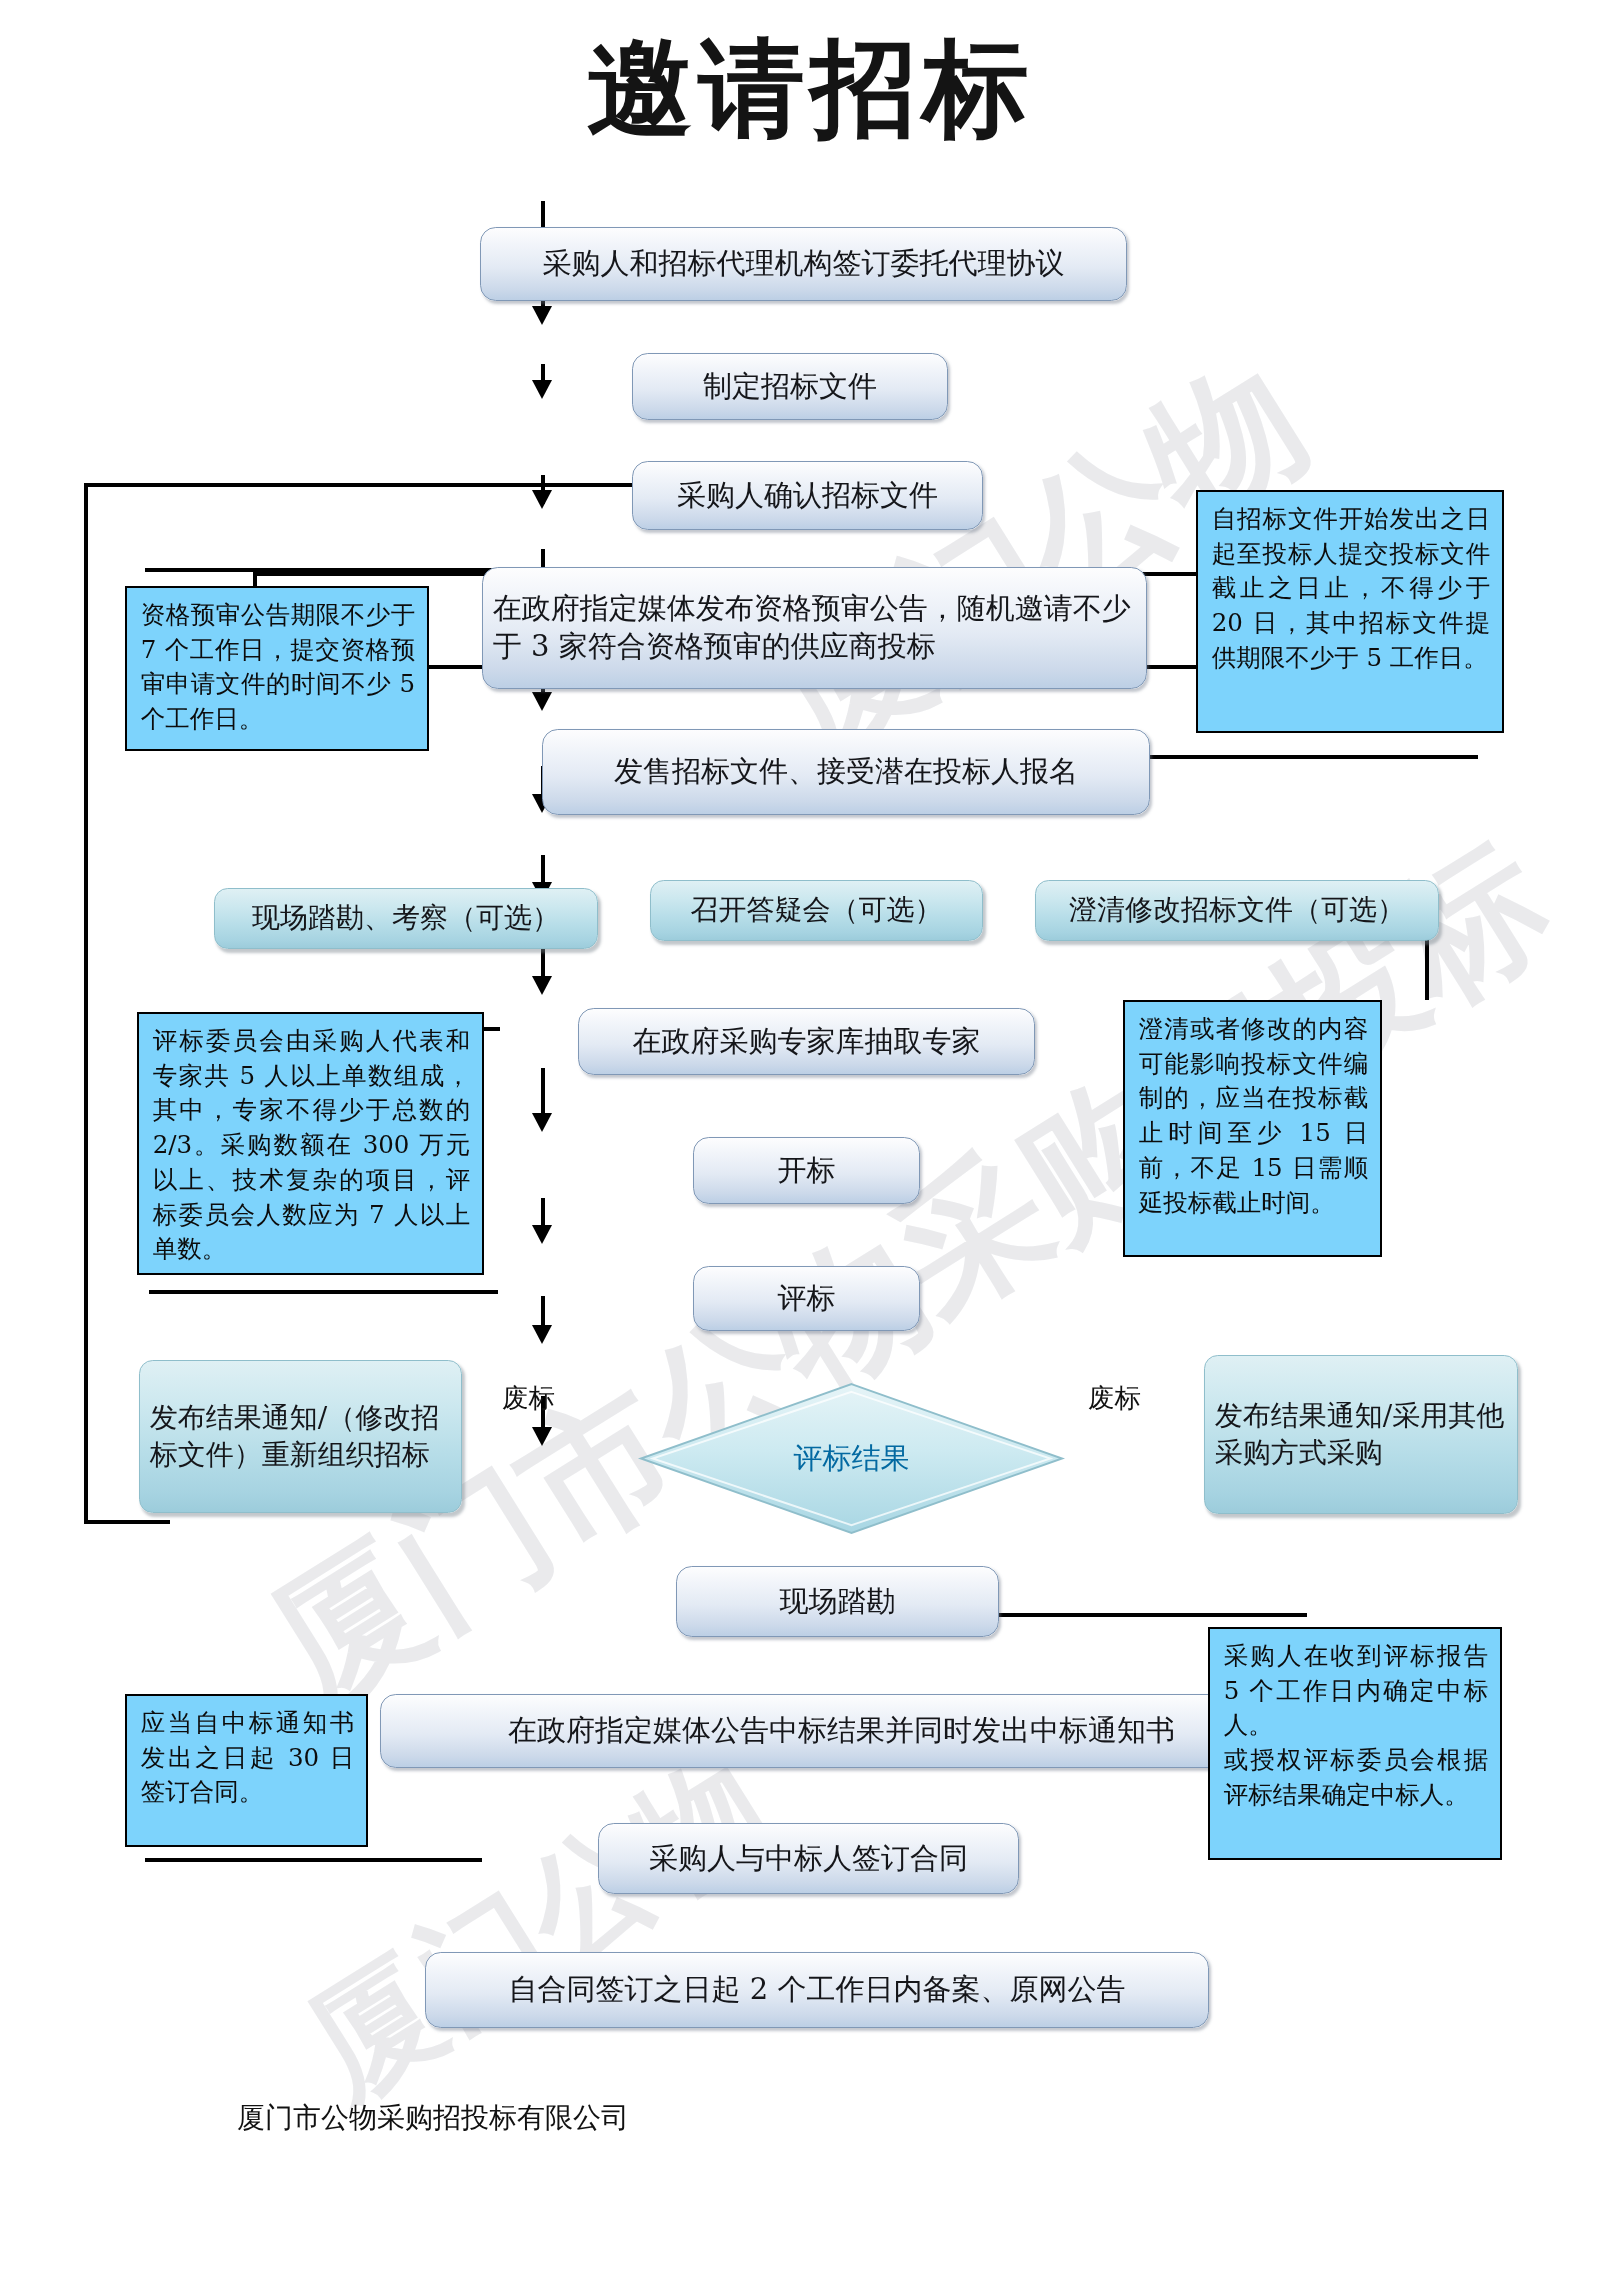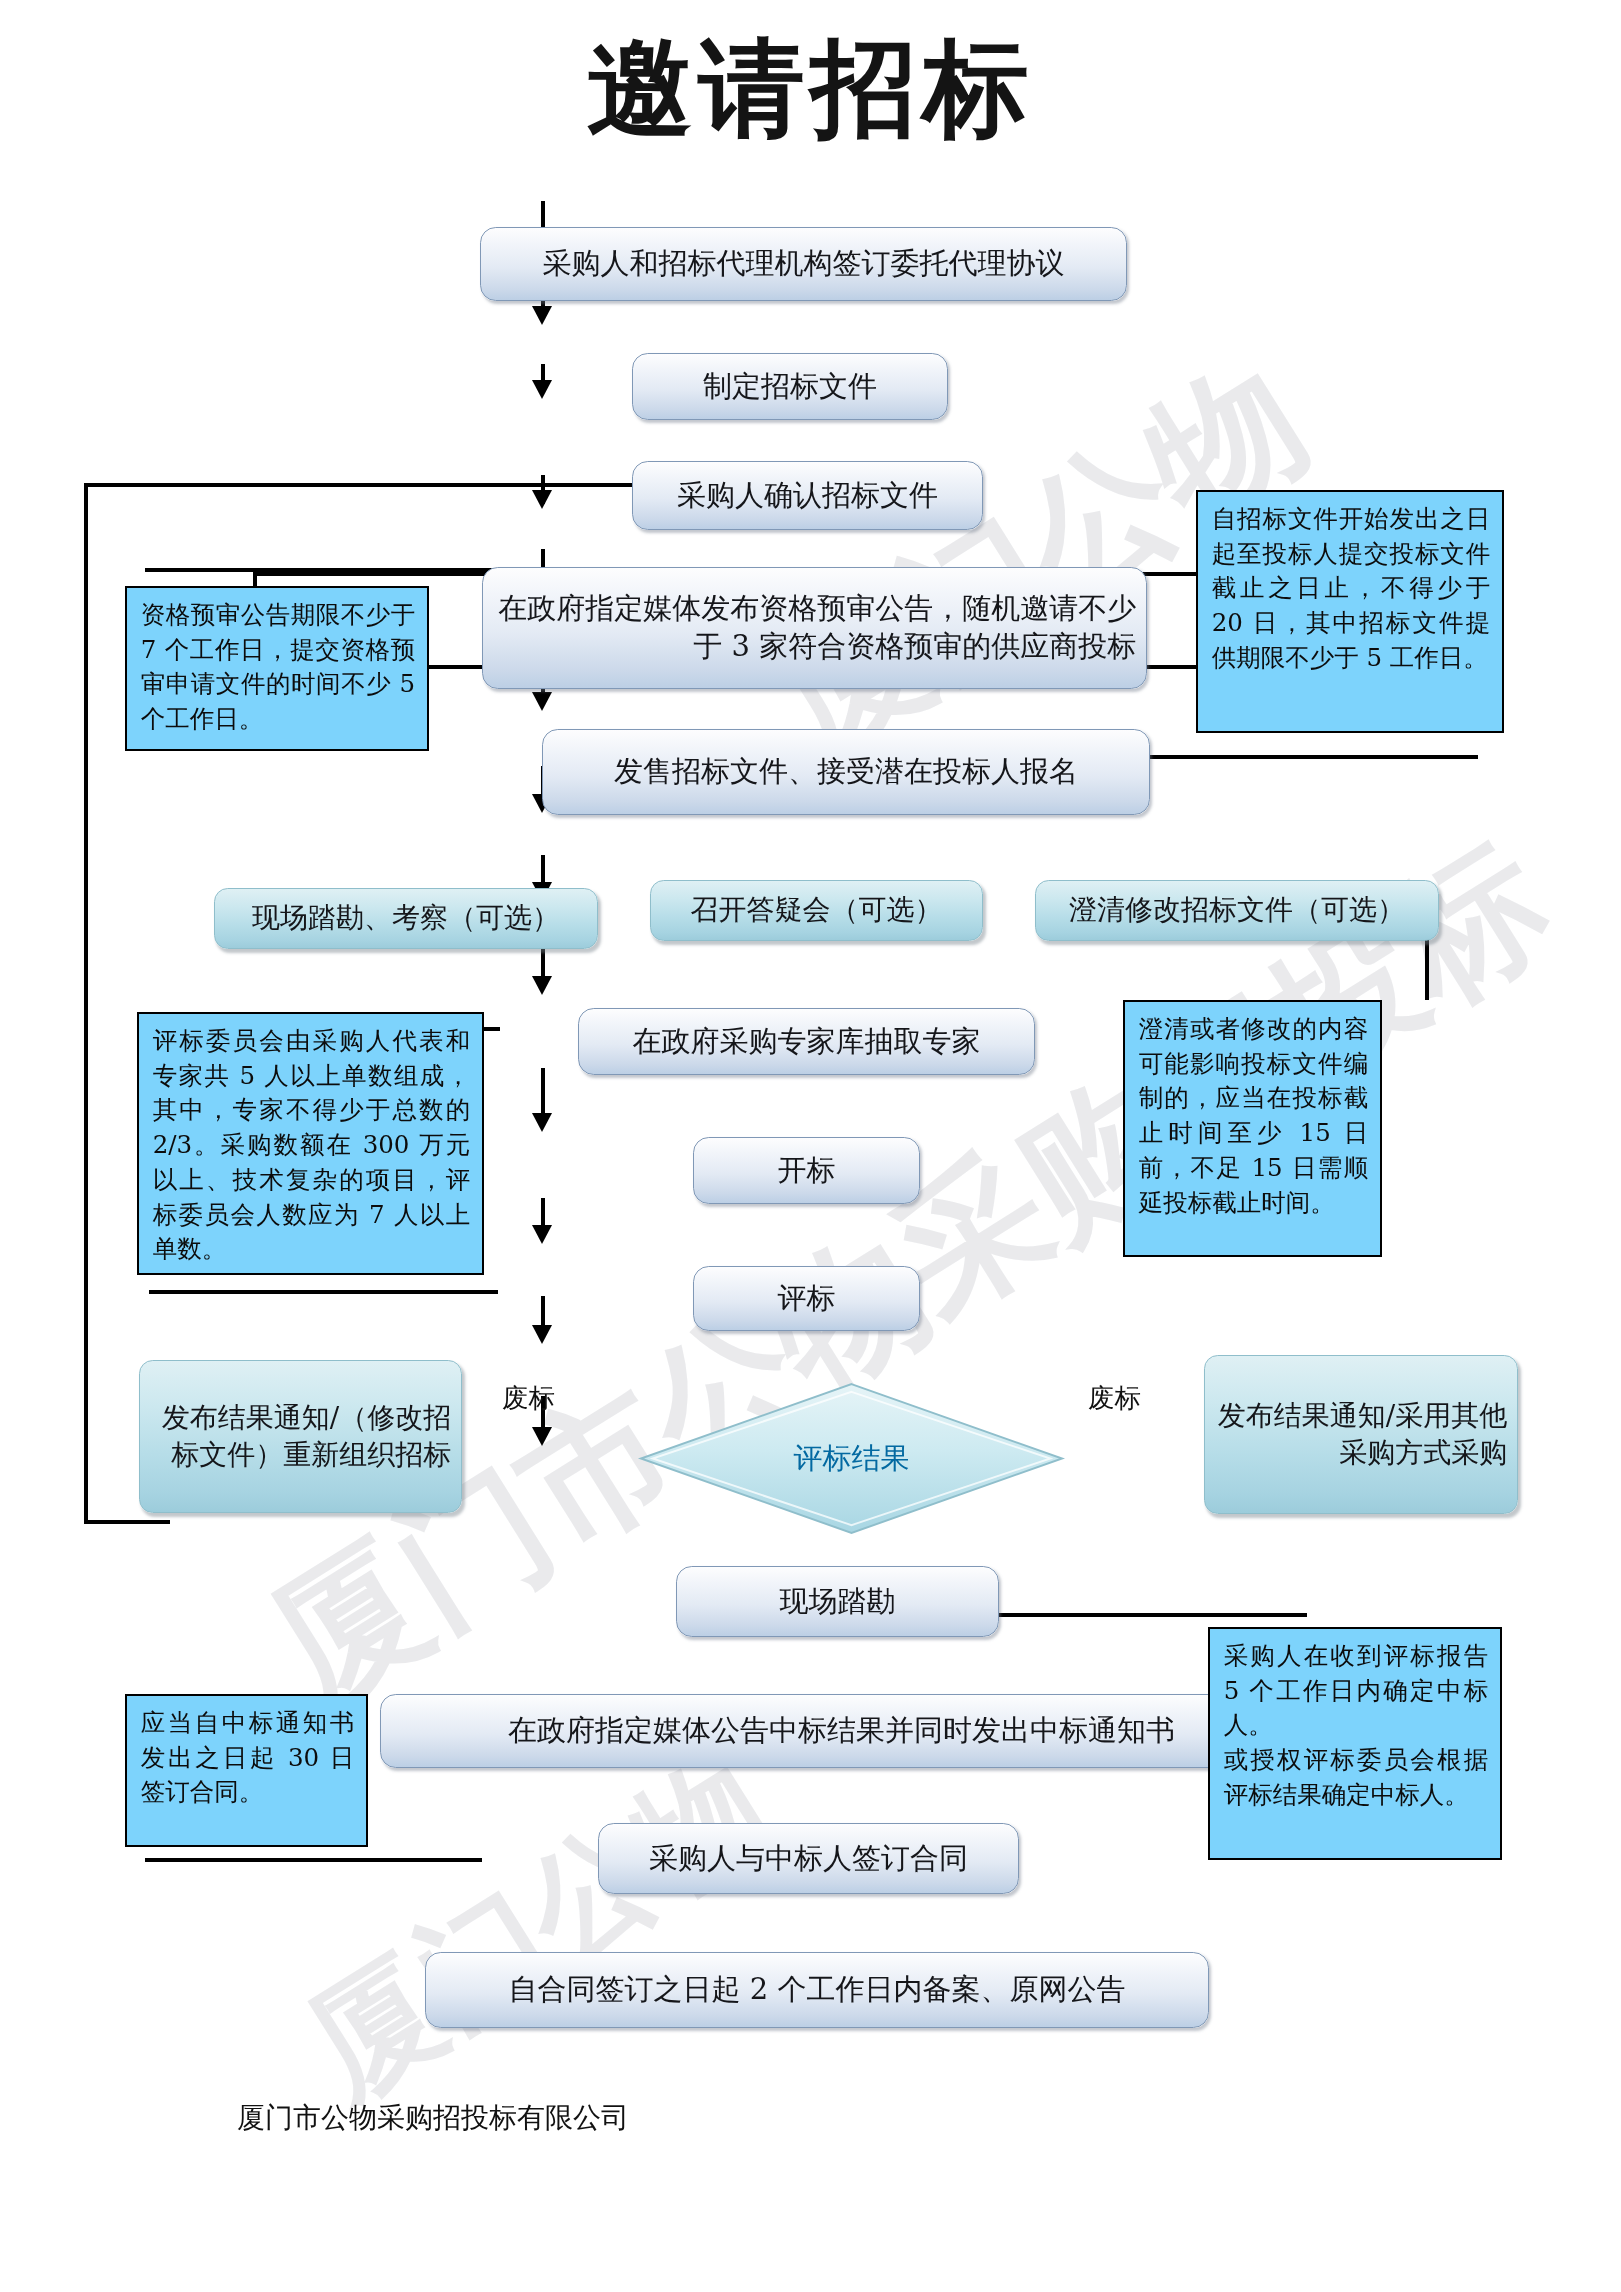--- a/index.html
+++ b/index.html
@@ -56,21 +56,21 @@
     z-index: 5;
   }
 
   
   .node {
     position: absolute;
     box-sizing: border-box;
     display: flex;
     align-items: center;
     justify-content: center;
-    text-align: right;
+    text-align: left;
     z-index: 4;
     color: #15161a;
   }
   .node-blue {
     border: 1.5px solid #8098b6;
     border-radius: 15.7px;
     background: linear-gradient(to bottom, #fdfdfe 0%, #f2f5fa 22%, #e3eaf4 55%, #ccd9ea 85%, #bccfe5 100%);
     box-shadow: 2px 2.9px 2.9px rgba(110,120,135,0.42);
   }
   .node-cyan {

